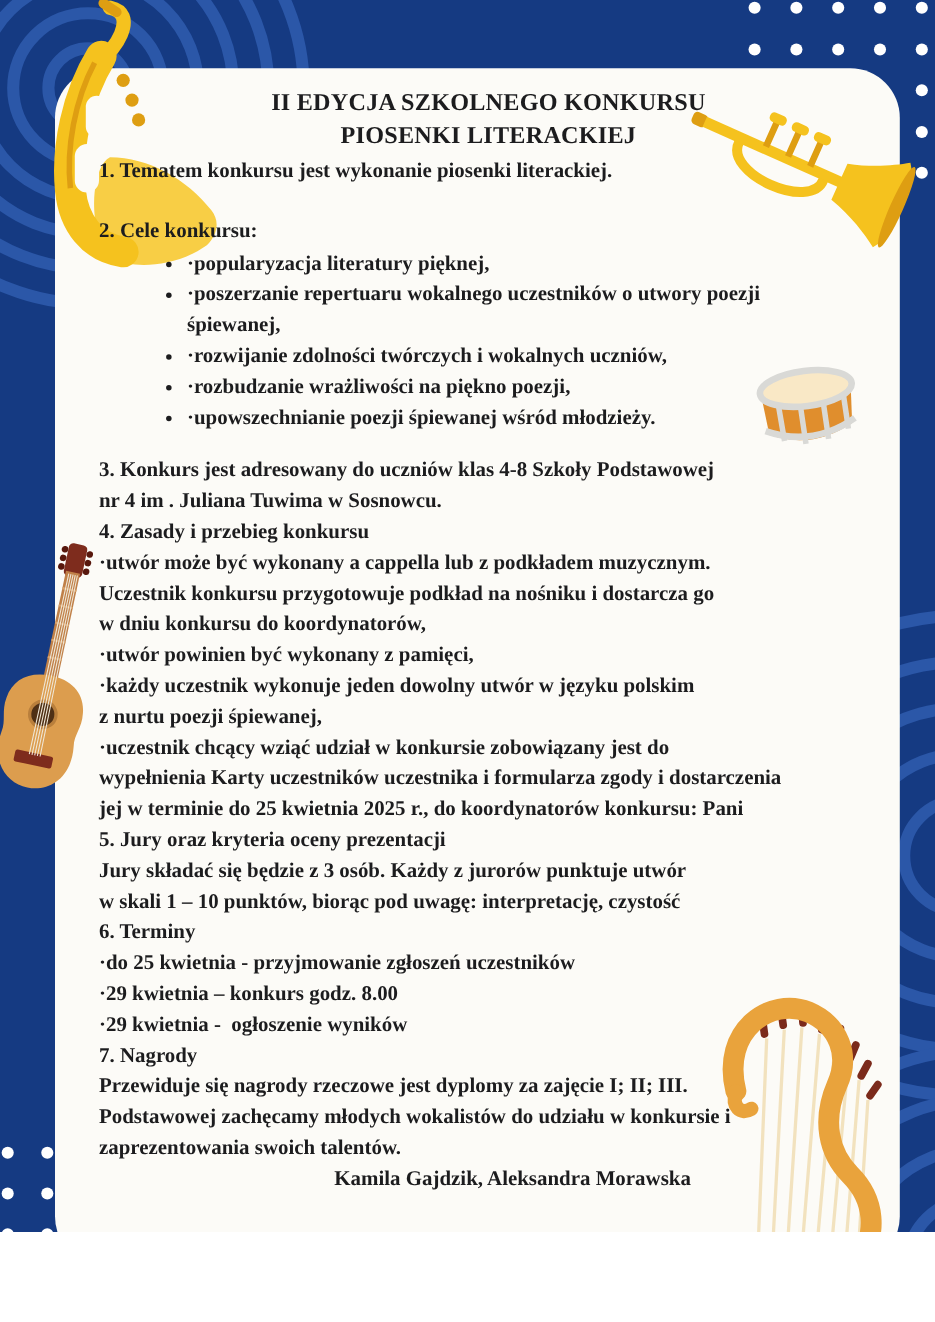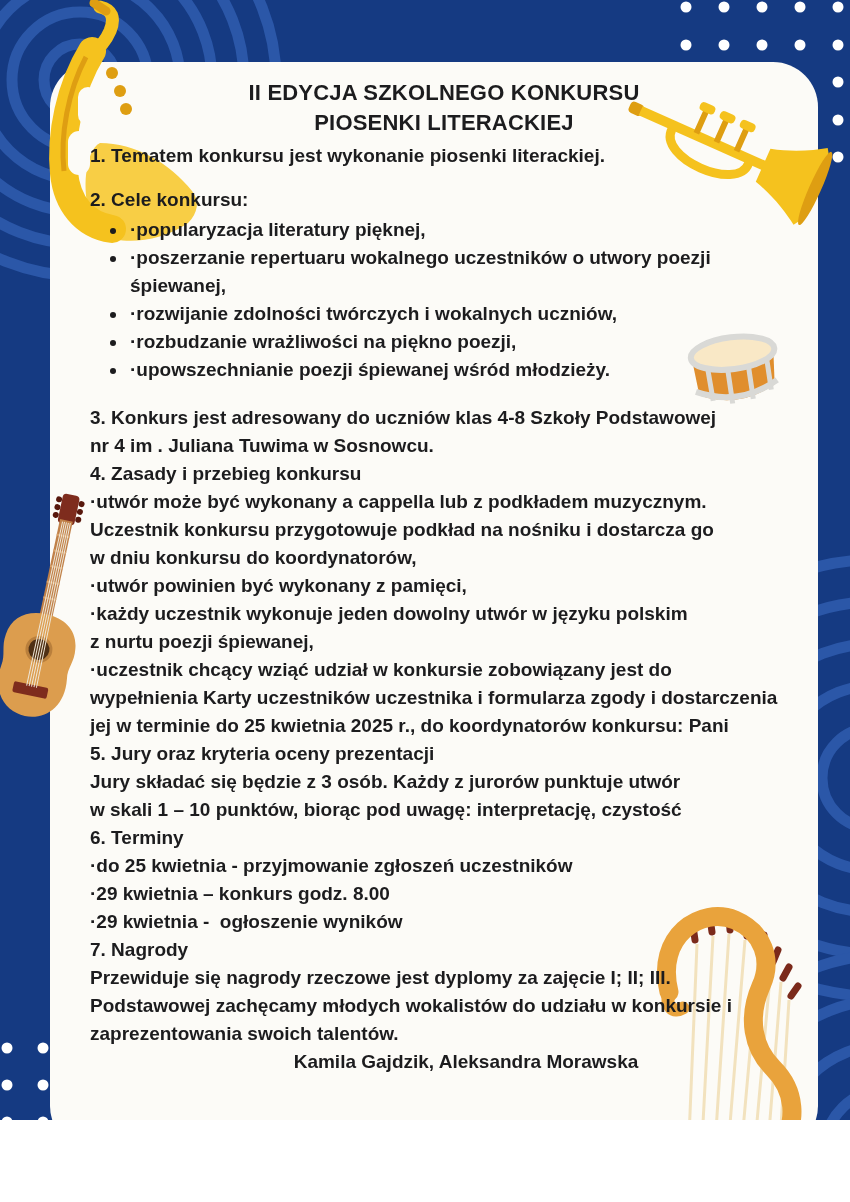--- a/index.html
+++ b/index.html
@@ -6,42 +6,42 @@
     --bg:#153A82; --arc:#2B57A8; --card:#FCFBF7; --ink:#1C1C1E; --dot:#FFFFFF;
     --gold:#F5C21E; --gold-dark:#DE9E12; --gold-light:#F8CE45;
     --orange:#E08E2D; --cream:#F9E8C6; --gray:#D9D9D6;
     --tan:#DC9D4E; --dark-red:#7E2C1D; --hole:#4F3015;
     --harp:#E9A33C; --peg-red:#7B2A1B; --strings:#F2E2BE;
   }
   html,body{margin:0;padding:0;}
   .poster{
     position:relative;width:850px;height:1120px;overflow:hidden;
     background:var(--bg);
-    font-family:Liberation Sans, sans-serif;
+    font-family:Liberation Serif, serif;
     font-weight:700;color:var(--ink);
   }
   .bg{position:absolute;left:0;top:0;z-index:0;}
   .arc{fill:none;stroke:var(--arc);stroke-width:11px;}
   .dot{fill:var(--dot);}
   .card{
     position:absolute;left:50px;top:62px;width:768px;height:1089px;
     background:var(--card);border-radius:45px;z-index:2;
   }
   .decor{position:absolute;z-index:3;}
   .card-content{
     position:absolute;left:50px;top:62px;width:768px;height:1089px;
     padding:16px 20px 0 40px;box-sizing:border-box;z-index:4;
   }
   .title{font-size:22px;line-height:30px;text-align:center;letter-spacing:0.2px;}
   .title-line{white-space:pre;}
   .intro{margin-top:4px;font-size:19px;line-height:28px;white-space:pre;}
-  .goals-heading{margin-top:16px;font-size:19px;line-height:28px;}
+  .goals-heading{margin-top:26px;font-size:19px;line-height:28px;}
   .goals{list-style:disc;margin:2px 0 0 0;padding-left:38px;width:645px;
          font-size:19px;line-height:28px;}
-  .goal-item{padding-left:2px;}
+  .goal-item{padding-left:2px;margin-left:40px;}
   .body-lines{margin-top:20px;font-size:19px;line-height:28px;}
   .body-line{white-space:pre;}
   .signature{font-size:19px;line-height:28px;margin-left:52px;width:648px;text-align:center;}
 
   
   .gold{fill:var(--gold);} .goldS{stroke:var(--gold);fill:none;}
   .goldD{fill:var(--gold-dark);} .goldDS{stroke:var(--gold-dark);fill:none;}
   .goldL{fill:var(--gold-light);}
   .cardFill{fill:var(--card);}
   .grayS{stroke:var(--gray);fill:none;}

